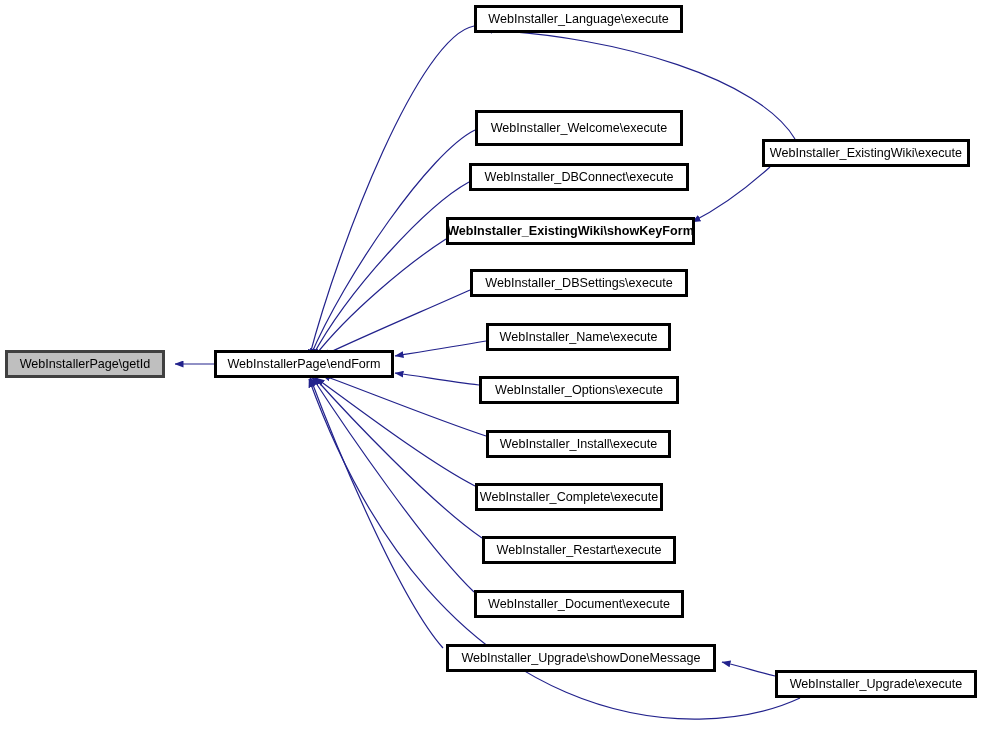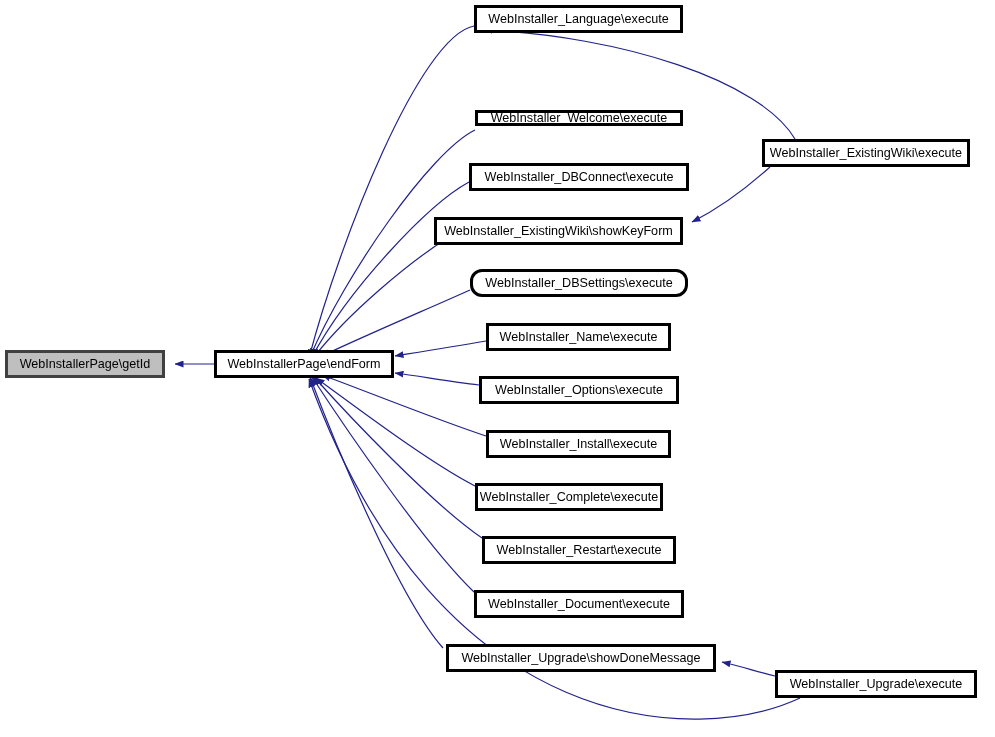--- a/index.html
+++ b/index.html
@@ -85,30 +85,30 @@
   <div id="nodes">
       <div class="node highlight" style="left: 5px; top: 350px; width: 160px; height: 28px;">
         <span class="label">WebInstallerPage\getId</span>
       </div>
       <div class="node" style="left: 214px; top: 350px; width: 180px; height: 28px;">
         <span class="label">WebInstallerPage\endForm</span>
       </div>
       <div class="node" style="left: 474px; top: 5px; width: 209px; height: 28px;">
         <span class="label">WebInstaller_Language\execute</span>
       </div>
-      <div class="node" style="left: 475px; top: 110px; width: 208px; height: 16px;">
+      <div class="node" style="left: 475px; top: 110px; width: 208px; height: 36px;">
         <span class="label">WebInstaller_Welcome\execute</span>
       </div>
       <div class="node" style="left: 469px; top: 163px; width: 220px; height: 28px;">
         <span class="label">WebInstaller_DBConnect\execute</span>
       </div>
-      <div class="node" style="left: 434px; top: 217px; width: 249px; height: 28px;">
+      <div class="node" style="left: 446px; top: 217px; width: 249px; height: 28px; font-weight: bold;">
         <span class="label">WebInstaller_ExistingWiki\showKeyForm</span>
       </div>
-      <div class="node" style="left: 470px; top: 269px; width: 218px; height: 28px; border-radius: 12px;">
+      <div class="node" style="left: 470px; top: 269px; width: 218px; height: 28px;">
         <span class="label">WebInstaller_DBSettings\execute</span>
       </div>
       <div class="node" style="left: 486px; top: 323px; width: 185px; height: 28px;">
         <span class="label">WebInstaller_Name\execute</span>
       </div>
       <div class="node" style="left: 479px; top: 376px; width: 200px; height: 28px;">
         <span class="label">WebInstaller_Options\execute</span>
       </div>
       <div class="node" style="left: 486px; top: 430px; width: 185px; height: 28px;">
         <span class="label">WebInstaller_Install\execute</span>

